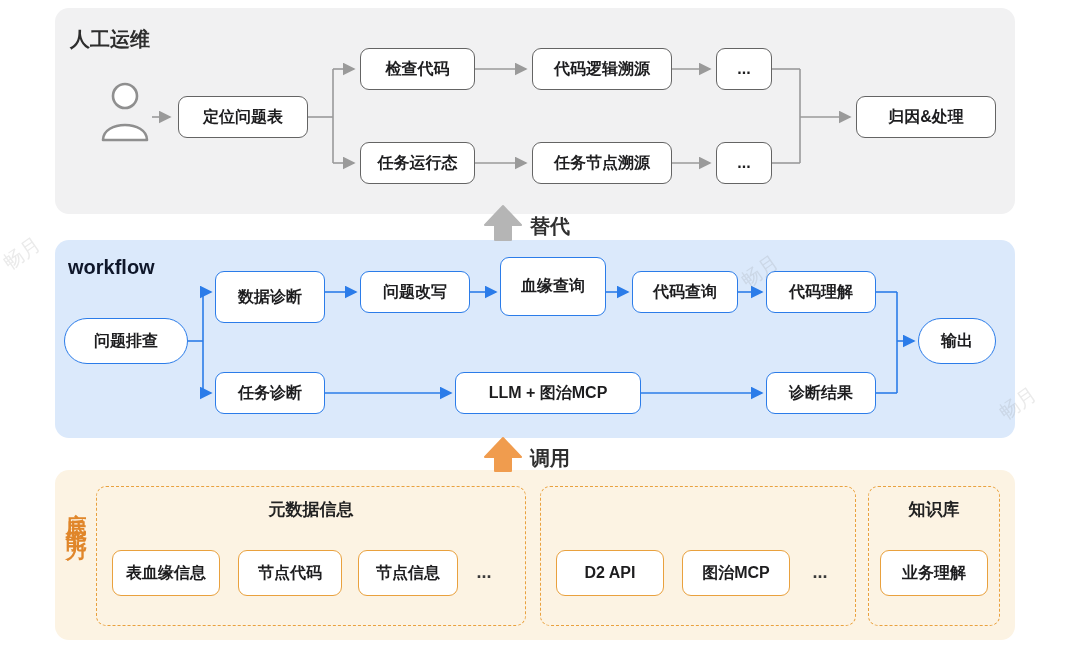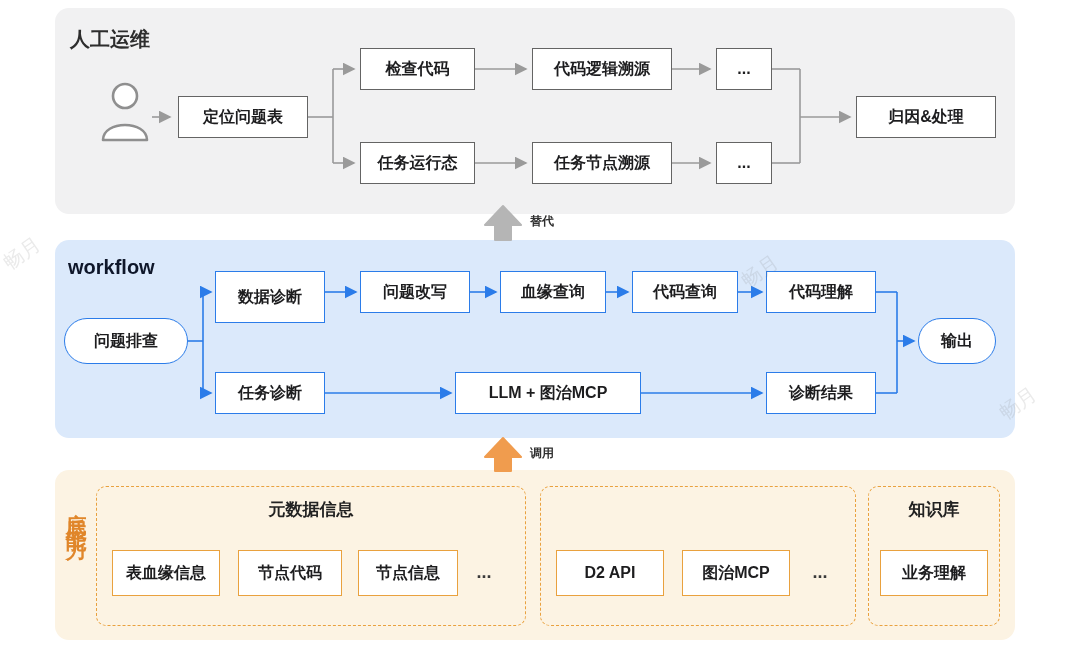--- a/index.html
+++ b/index.html
@@ -15,39 +15,39 @@
   .sec-title { position:absolute; z-index:2; font-weight:700; font-size:20px; color:#2d2d2d; white-space:nowrap; }
   .t-manual   { left:70px; top:26px; }
   .t-workflow { left:68px; top:256px; color:#0f172a; }
   .t-base {
     left:60px; top:496px; width:30px; color:#e0862a; font-size:21px;
     writing-mode:vertical-rl; text-orientation:upright; letter-spacing:9px;
   }
 
   .node {
     position:absolute; z-index:2; display:flex; align-items:center; justify-content:center;
-    background:#ffffff; border-radius:0; box-sizing:border-box;
+    background:#ffffff; border-radius:9px; box-sizing:border-box;
     font-size:16px; font-weight:600; color:#1d1d1f; white-space:nowrap;
   }
   .g { border:1.6px solid #646464; }
   .b { border:1.6px solid #2b7ce9; }
   .o { border:1.6px solid #e9a13e; }
   .pill { border-radius:24px; }
 
   .group {
     position:absolute; z-index:1; border:1.6px dashed #e9a13e; border-radius:10px;
     box-sizing:border-box; background:transparent;
   }
   .group-title {
     position:absolute; z-index:2; font-weight:700; font-size:17px; color:#222222;
     text-align:center; white-space:nowrap;
   }
   .more { position:absolute; z-index:2; font-weight:700; font-size:18px; color:#3a3a3a; text-align:center; }
 
-  .arrow-label { position:absolute; z-index:2; font-size:12px; font-weight:600; color:#2f2f2f; }
+  .arrow-label { position:absolute; z-index:2; font-size:20px; font-weight:600; color:#2f2f2f; }
 
   .overlay { position:absolute; left:0; top:0; z-index:1; pointer-events:none; }
   .person { position:absolute; left:98px; top:82px; z-index:2; }
 
   .wm {
     position:absolute; z-index:3; color:#777777; opacity:0.15; font-size:20px;
     transform:rotate(-35deg); pointer-events:none; white-space:nowrap;
   }
 </style>
 </head>
@@ -127,21 +127,21 @@
   <div class="node g" style="left:532px; top:48px;  width:140px; height:42px;">代码逻辑溯源</div>
   <div class="node g" style="left:716px; top:48px;  width:56px;  height:42px;">...</div>
   <div class="node g" style="left:360px; top:142px; width:115px; height:42px;">任务运行态</div>
   <div class="node g" style="left:532px; top:142px; width:140px; height:42px;">任务节点溯源</div>
   <div class="node g" style="left:716px; top:142px; width:56px;  height:42px;">...</div>
   <div class="node g" style="left:856px; top:96px;  width:140px; height:42px;">归因&amp;处理</div>
 
   <div class="node b pill" style="left:64px;  top:318px; width:124px; height:46px;">问题排查</div>
   <div class="node b" style="left:215px; top:271px; width:110px; height:52px;">数据诊断</div>
   <div class="node b" style="left:360px; top:271px; width:110px; height:42px;">问题改写</div>
-  <div class="node b" style="left:500px; top:271px; width:106px; height:42px;">血缘查询</div>
+  <div class="node b" style="left:500px; top:257px; width:106px; height:59px;">血缘查询</div>
   <div class="node b" style="left:632px; top:271px; width:106px; height:42px;">代码查询</div>
   <div class="node b" style="left:766px; top:271px; width:110px; height:42px;">代码理解</div>
   <div class="node b" style="left:215px; top:372px; width:110px; height:42px;">任务诊断</div>
   <div class="node b" style="left:455px; top:372px; width:186px; height:42px;">LLM + 图治MCP</div>
   <div class="node b" style="left:766px; top:372px; width:110px; height:42px;">诊断结果</div>
   <div class="node b pill" style="left:918px; top:318px; width:78px; height:46px;">输出</div>
 
   <div class="group" style="left:96px; top:486px; width:430px; height:140px;"></div>
   <div class="group-title" style="left:96px; top:498px; width:430px;">元数据信息</div>
   <div class="node o" style="left:112px; top:550px; width:108px; height:46px;">表血缘信息</div>

